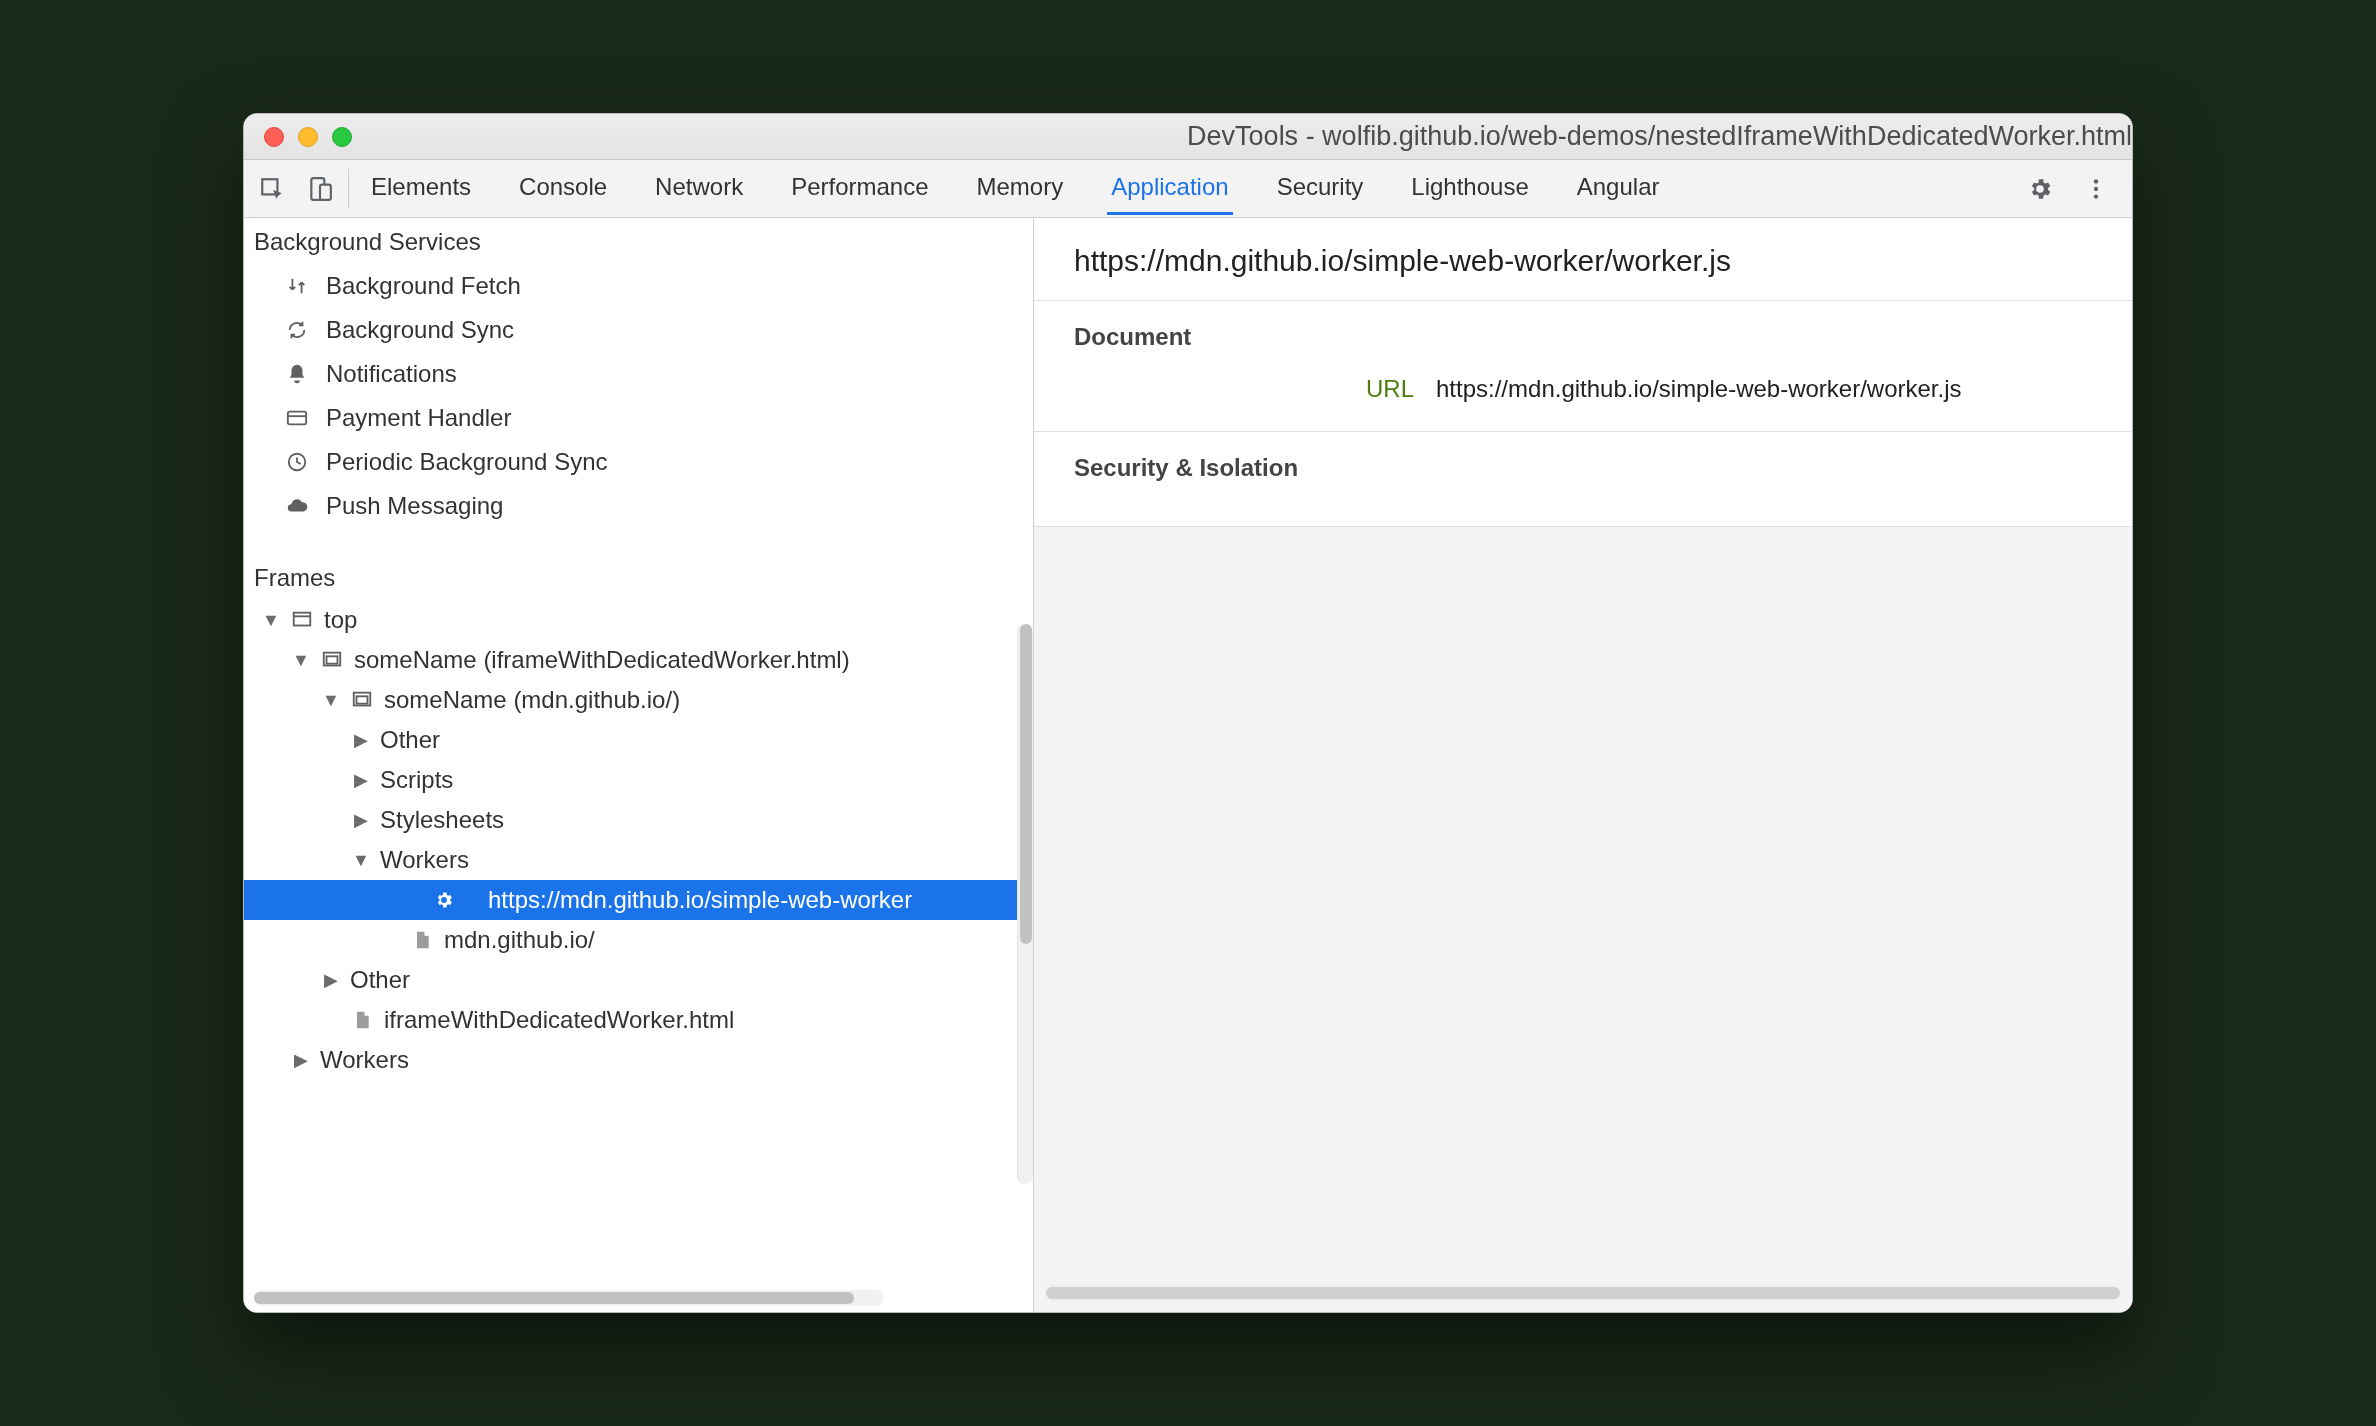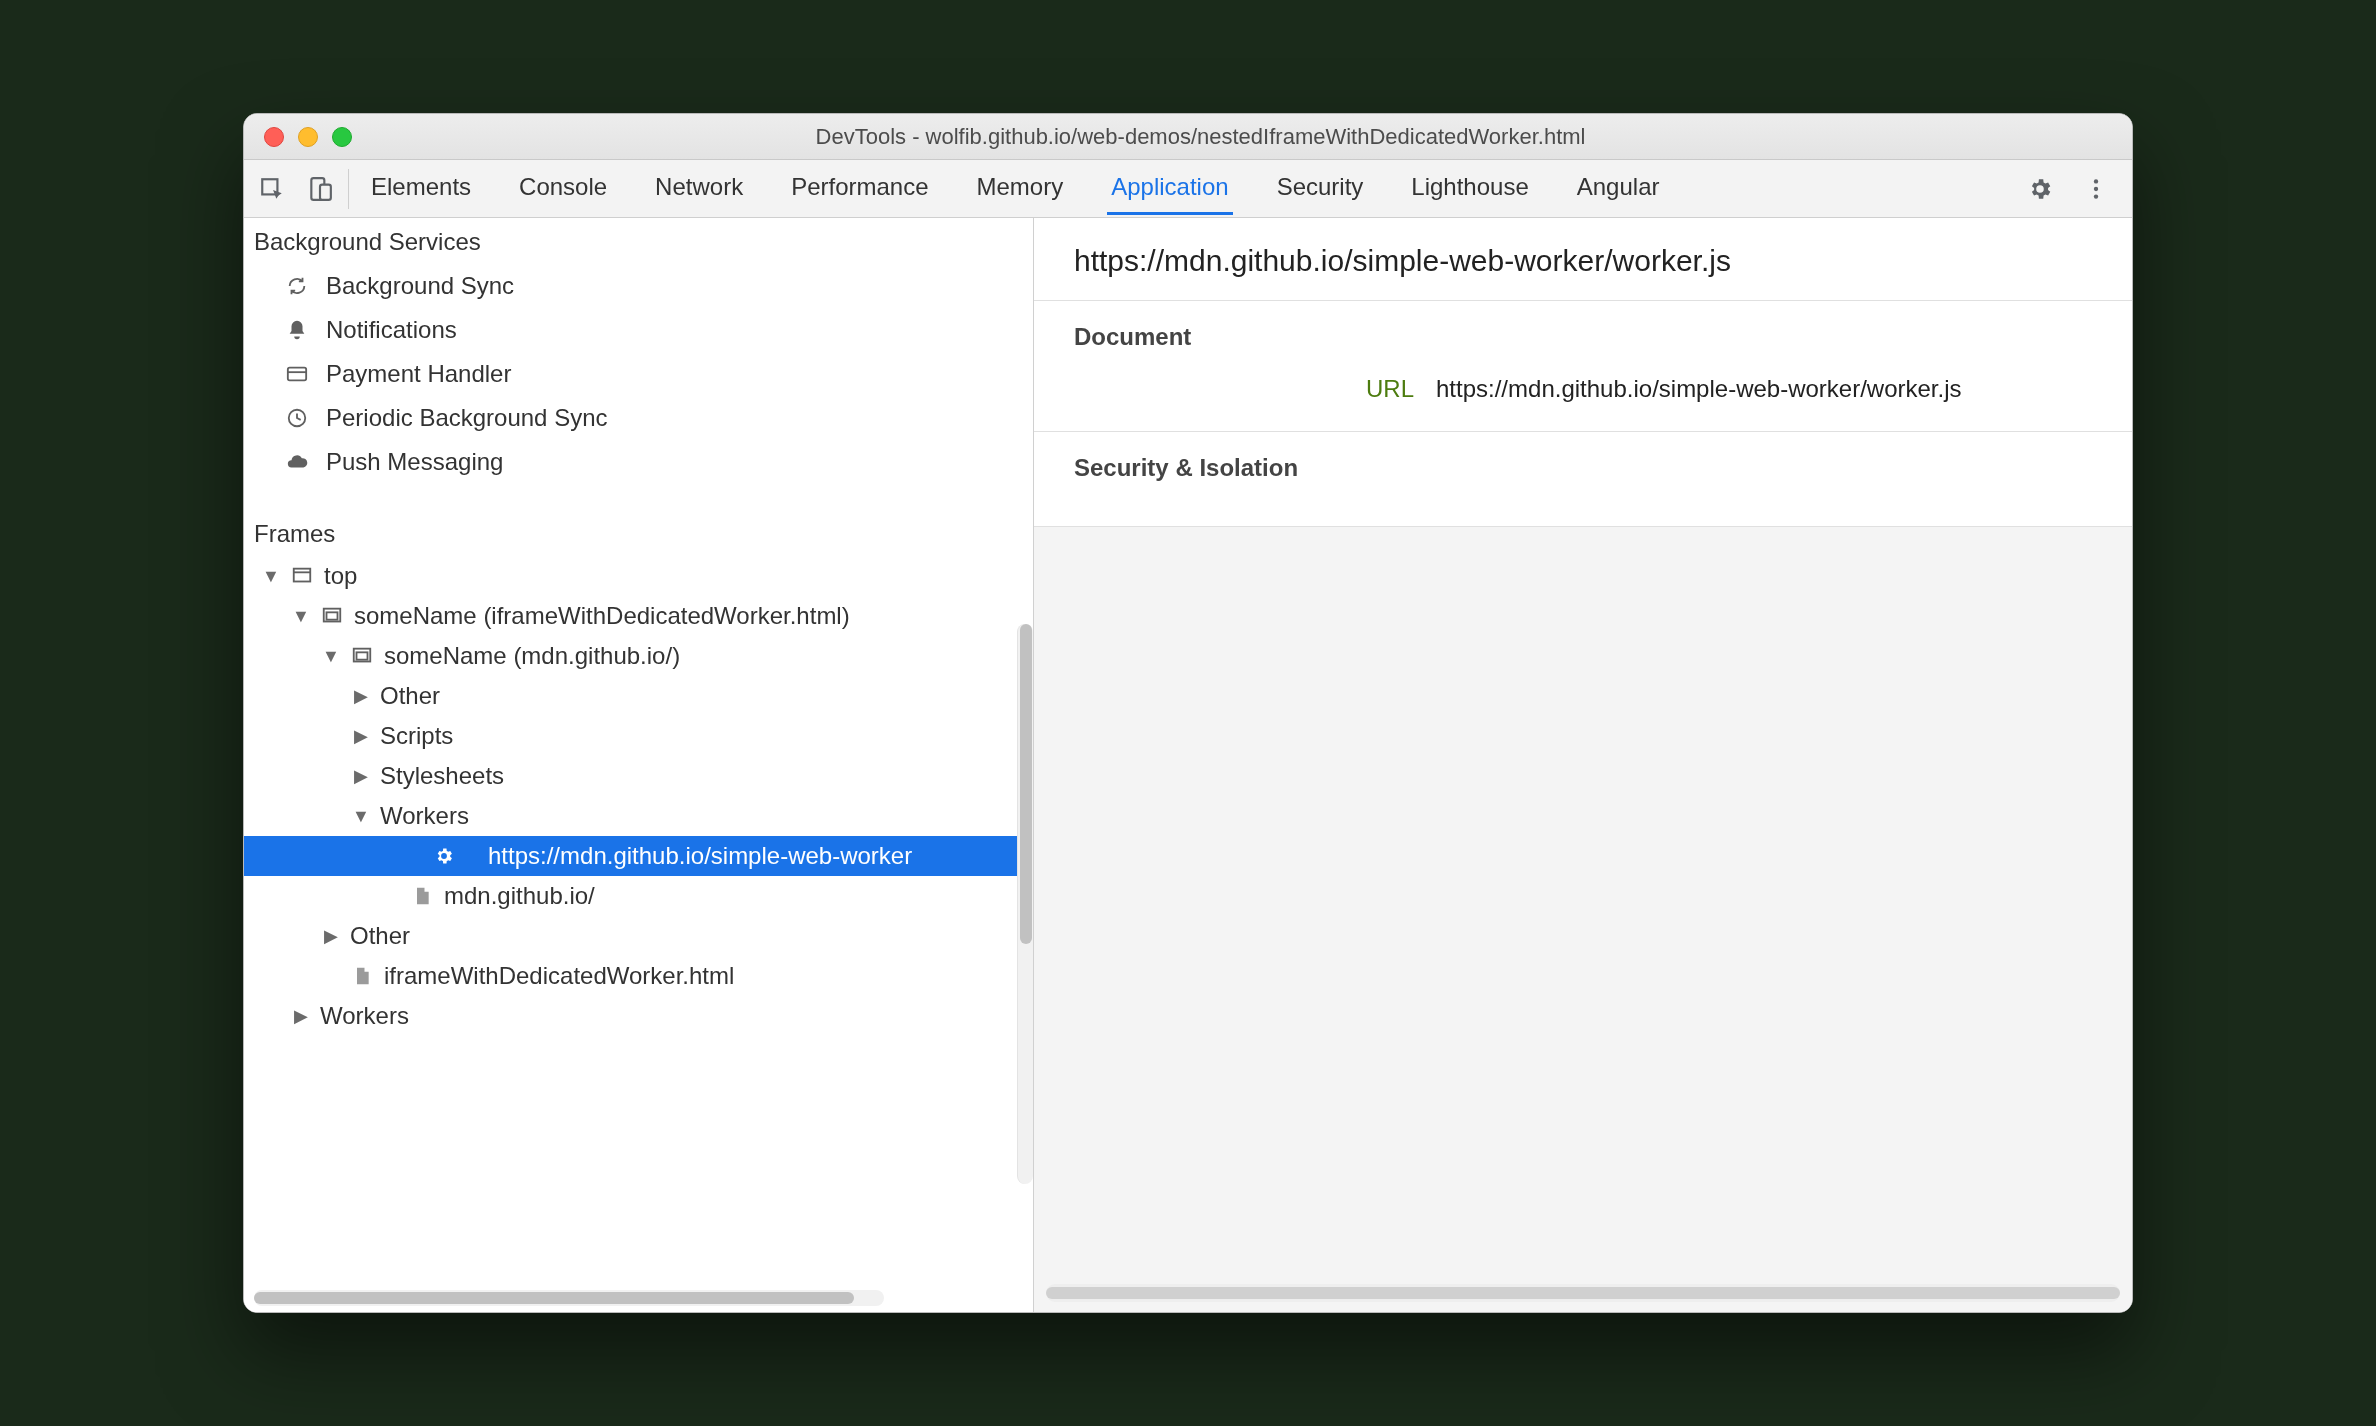--- a/index.html
+++ b/index.html
@@ -30,21 +30,21 @@
     border-bottom: 1px solid #c9c9c9;
     display: flex;
     align-items: center;
     position: relative;
   }
   .traffic { display: flex; gap: 14px; position: absolute; left: 20px; }
   .dot { width: 20px; height: 20px; border-radius: 50%; }
   .dot.red { background:#ff5f57; border:1px solid #e04640;}
   .dot.yellow { background:#ffbd2e; border:1px solid #dfa023;}
   .dot.green { background:#28c840; border:1px solid #1faa2f;}
-  .title { flex:1; text-align:center; font-size:22px; color:#4c4c4c;margin-left:25px; }
+  .title { flex:1; text-align:right; font-size:27px; color:#4c4c4c;margin-left:25px; }
   .tabs {
     height: 58px;
     background: #f3f3f3;
     border-bottom: 1px solid #cfcfcf;
     display: flex;
     align-items: center;
     padding: 2px 14px;
     gap: 0;
   }
   .tool-icons { display:flex; align-items:center; gap: 20px; padding-right: 14px; border-right: 1px solid #cfcfcf; margin-right: 18px; height: 40px;}
@@ -152,20 +152,28 @@
   </div>
 
   <div class="body">
     <div class="sidebar">
       <div class="sidecontent">
         <div class="section-title">Background Services</div>
         <ul class="svc">
           <li>
             <span class="sicon">
                 <svg viewBox="0 0 24 24" width="22" height="22" fill="none" stroke="#606060" stroke-width="2">
+                  <path d="M7 4v12M7 16l-3-3M7 16l3-3M17 20V8M17 8l-3 3M17 8l3 3"></path>
+                </svg>
+              </span>
+            <span>Background Fetch</span>
+          </li>
+          <li>
+            <span class="sicon">
+                <svg viewBox="0 0 24 24" width="22" height="22" fill="none" stroke="#606060" stroke-width="2">
                   <path d="M4 12a8 8 0 0114-5M20 12a8 8 0 01-14 5M18 3v4h-4M6 21v-4h4"></path>
                 </svg>
               </span>
             <span>Background Sync</span>
           </li>
           <li>
             <span class="sicon">
                 <svg viewBox="0 0 24 24" width="22" height="22" fill="#606060">
                   <path d="M12 2a6 6 0 00-6 6v5l-2 3h16l-2-3V8a6 6 0 00-6-6zm0 20a3 3 0 003-3H9a3 3 0 003 3z"></path>
                 </svg>

